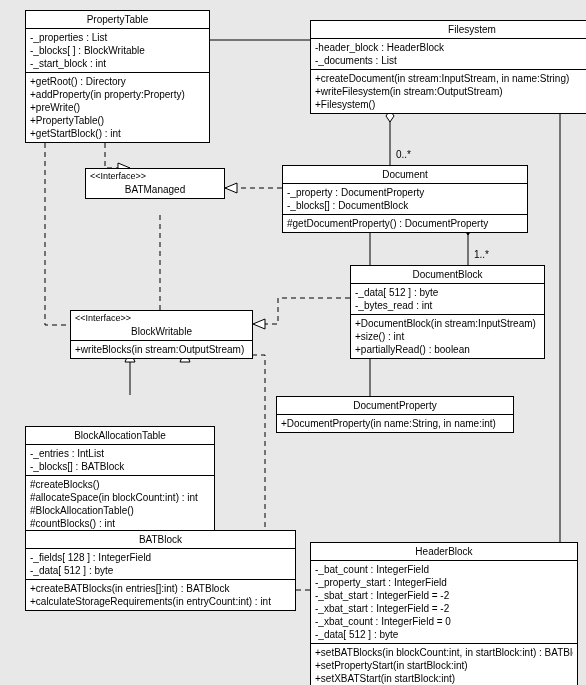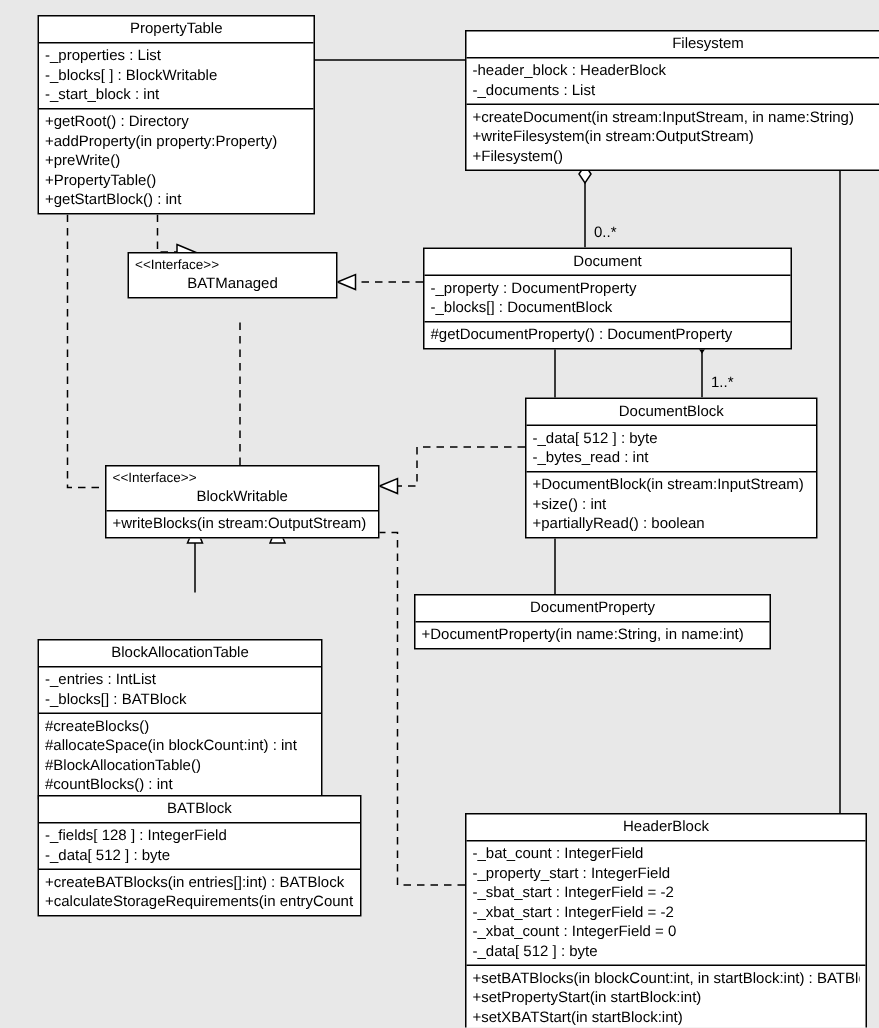--- a/index.html
+++ b/index.html
@@ -178,21 +178,21 @@
     <div class="row">-_blocks[] : BATBlock</div>
   </div>
   <div class="section">
     <div class="row">#createBlocks()</div>
     <div class="row">#allocateSpace(in blockCount:int) : int</div>
     <div class="row">#BlockAllocationTable()</div>
     <div class="row">#countBlocks() : int</div>
   </div>
 </div>
 
-<div class="uml-class" style="left:25px; top:530px; width:216px;">
+<div class="uml-class" style="left:25px; top:530px; width:271px;">
   <div class="section title">BATBlock</div>
   <div class="section">
     <div class="row">-_fields[ 128 ] : IntegerField</div>
     <div class="row">-_data[ 512 ] : byte</div>
   </div>
   <div class="section">
     <div class="row">+createBATBlocks(in entries[]:int) : BATBlock</div>
     <div class="row">+calculateStorageRequirements(in entryCount:int) : int</div>
   </div>
 </div>

